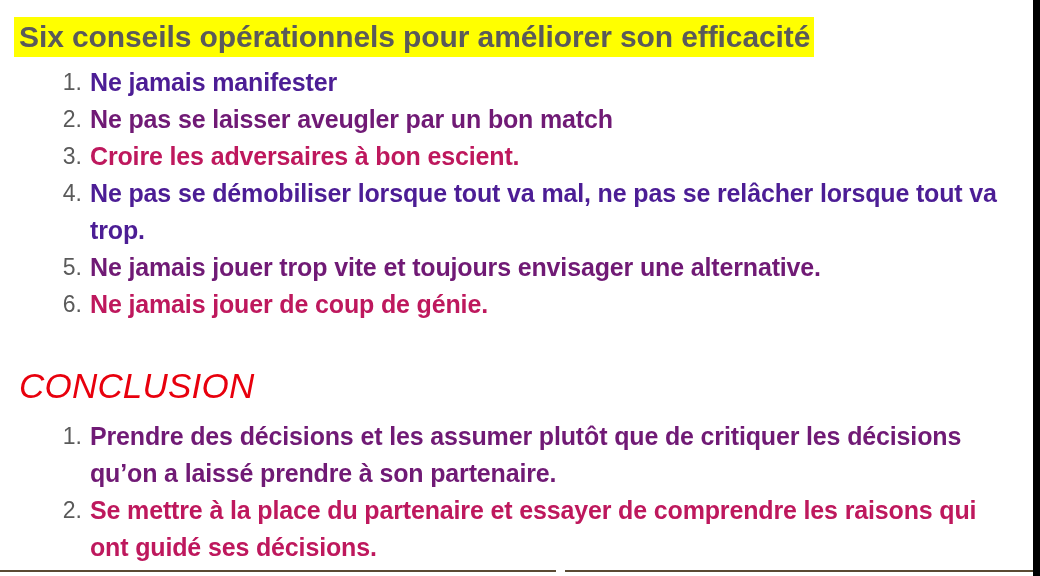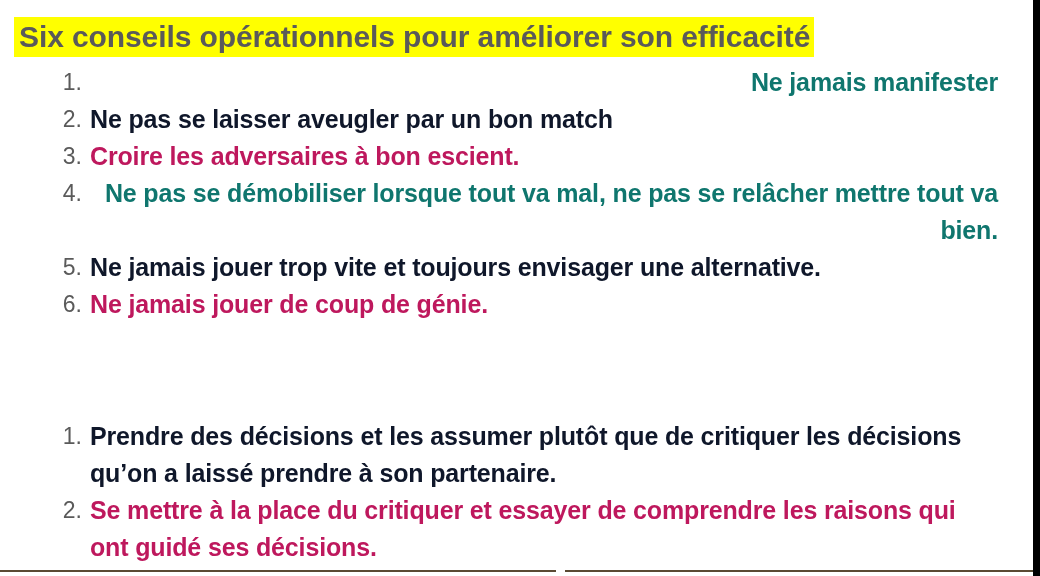--- a/index.html
+++ b/index.html
@@ -86,22 +86,22 @@
   }
   .item-text {
     flex: 1 1 auto;
     font-family: "Liberation Sans Narrow", "Liberation Sans", "DejaVu Sans", sans-serif;
     font-size: 25px;
     font-weight: bold;
     line-height: 37px;
     letter-spacing: -0.15px;
     padding-right: 22px;
   }
-  .c-red   { color: #0f766e; text-align: right; }
-  .c-blue  { color: #0f172a; }
+  .c-red   { color: #4c1d95; }
+  .c-blue  { color: #701a75; }
   .c-black { color: #be185d; }
 
   
   .conclusion-heading {
     position: absolute;
     top: 367px;
     left: 19px;
     color: #e8000d;
     font-family: "Liberation Sans", "DejaVu Sans", sans-serif;
     font-size: 35px;
@@ -133,46 +133,47 @@
       <span class="item-text c-blue">Ne pas se laisser aveugler par un bon match</span>
     </div>
 
     <div class="list-item">
       <span class="item-num">3.</span>
       <span class="item-text c-black">Croire les adversaires à bon escient.</span>
     </div>
 
     <div class="list-item">
       <span class="item-num">4.</span>
-      <span class="item-text c-red">Ne pas se démobiliser lorsque tout va mal, ne pas se relâcher mettre tout va bien.</span>
+      <span class="item-text c-red">Ne pas se démobiliser lorsque tout va mal, ne pas se relâcher lorsque tout va trop.</span>
     </div>
 
     <div class="list-item">
       <span class="item-num">5.</span>
       <span class="item-text c-blue">Ne jamais jouer trop vite et toujours envisager une alternative.</span>
     </div>
 
     <div class="list-item">
       <span class="item-num">6.</span>
       <span class="item-text c-black">Ne jamais jouer de coup de génie.</span>
     </div>
 
   </div>
 
+  <div class="conclusion-heading">CONCLUSION</div>
 
   <div class="list-block" id="list-conclusion">
 
     <div class="list-item">
       <span class="item-num">1.</span>
       <span class="item-text c-blue">Prendre des décisions et les assumer plutôt que de critiquer les décisions qu’on a laissé prendre à son partenaire.</span>
     </div>
 
     <div class="list-item">
       <span class="item-num">2.</span>
-      <span class="item-text c-black">Se mettre à la place du critiquer et essayer de comprendre les raisons qui ont guidé ses décisions.</span>
+      <span class="item-text c-black">Se mettre à la place du partenaire et essayer de comprendre les raisons qui ont guidé ses décisions.</span>
     </div>
 
   </div>
 
   <div class="edge-bar-right"></div>
   <div class="bottom-rule left"></div>
   <div class="bottom-rule right"></div>
 
 </div>
 

